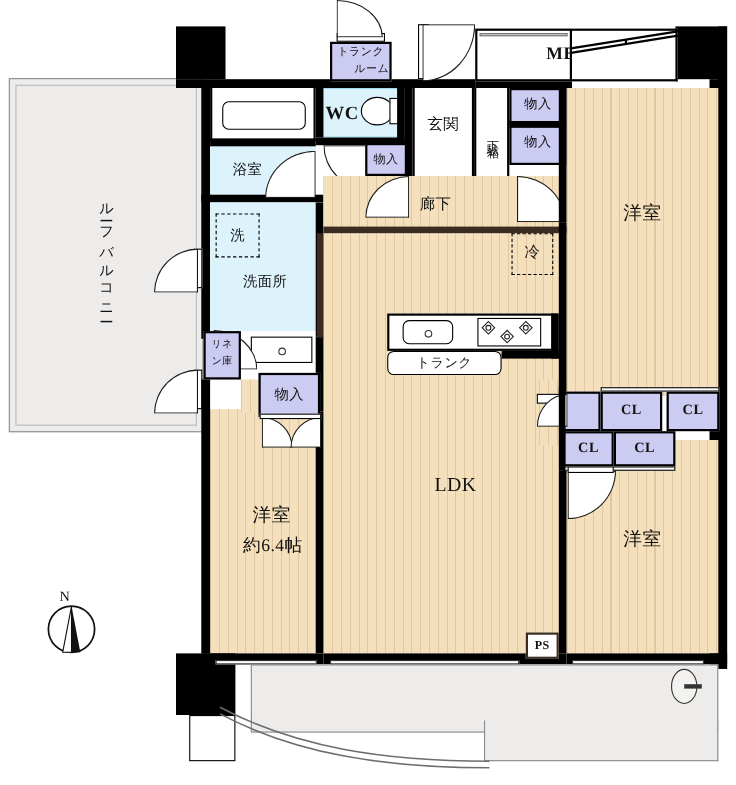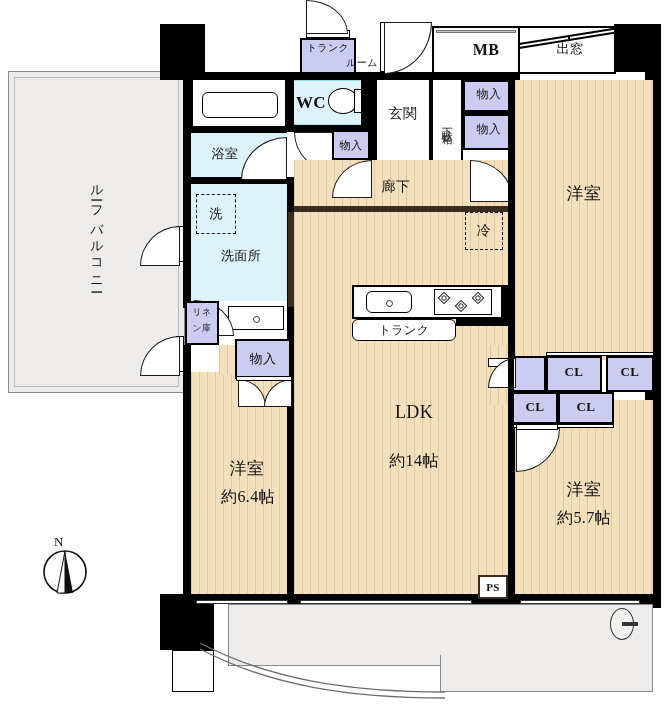--- a/index.html
+++ b/index.html
@@ -61,34 +61,33 @@
   <div class="abs wall" style="left:183px;top:80px;width:8px;height:228px;"></div>
 
   <div class="abs wall" style="left:300px;top:72px;width:132px;height:8px;"></div>
   <div class="abs wall" style="left:432px;top:72px;width:88px;height:8px;"></div>
 
   <div class="abs wall" style="left:614px;top:24px;width:47px;height:48px;"></div>
   <div class="abs wall" style="left:653px;top:24px;width:8px;height:584px;"></div>
   <div class="abs wall" style="left:645px;top:72px;width:16px;height:536px;"></div>
 
   <div class="abs white outl2" style="left:432px;top:26px;width:88px;height:48px;"></div>
-  <div class="lbl f16 b" style="left:432px;top:36px;width:108px;height:28px;">MB</div>
+  <div class="lbl f16 b" style="left:456px;top:36px;width:108px;height:28px;">MB</div>
   <div class="abs" style="left:436px;top:30px;width:80px;height:3px;background:#c9c9c9;border:1px solid #777;"></div>
 
   <div class="abs white" style="left:520px;top:26px;width:96px;height:48px;border:2px solid #000;border-left:none;"></div>
-  <div class="lbl f13" style="left:524px;top:38px;width:92px;height:22px;">出窓</div>
   <svg class="abs" style="left:519px;top:24px;width:100px;height:26px;">
     <line x1="0" y1="20" x2="100" y2="4" stroke="#000" stroke-width="2"></line>
     <line x1="0" y1="24" x2="100" y2="8" stroke="#000" stroke-width="2"></line>
     <line x1="50" y1="12" x2="50" y2="17" stroke="#000" stroke-width="2"></line>
   </svg>
 
   <div class="abs closet boxed" style="left:300px;top:38px;width:56px;height:36px;"></div>
   <div class="lbl f10" style="left:300px;top:40px;width:56px;height:16px;">トランク</div>
-  <div class="lbl f10" style="left:300px;top:55px;width:76px;height:16px;margin-left:24px;">ルーム</div>
+  <div class="lbl f10" style="left:300px;top:55px;width:76px;height:16px;">ルーム</div>
   <div class="abs white" style="left:306px;top:30px;width:44px;height:8px;border:1px solid #000;"></div>
 
   <div class="arc tr" style="left:306px;top:0px;width:40px;height:32px;"></div>
 
   <div class="abs water" style="left:293px;top:80px;width:75px;height:45px;border:1px solid #9fd8ea;"></div>
   <div class="lbl f17 b" style="left:294px;top:92px;width:34px;height:22px;">WC</div>
 
   <div class="abs white outl" style="left:328px;top:88px;width:30px;height:26px;border-radius:50%;"></div>
   <div class="abs white outl" style="left:354px;top:89px;width:10px;height:24px;"></div>
   <div class="abs wall" style="left:287px;top:80px;width:7px;height:45px;"></div>
@@ -180,22 +179,21 @@
       <circle cx="10" cy="9" r="2.2"></circle>
       <circle cx="44" cy="9" r="2.2"></circle>
       <circle cx="27" cy="17" r="2.2"></circle>
     </g>
   </svg>
   <div class="abs white outl rnd" style="left:352px;top:319px;width:104px;height:22px;"></div>
   <div class="lbl f12" style="left:352px;top:322px;width:104px;height:18px;">トランク</div>
   <div class="abs wall" style="left:456px;top:319px;width:52px;height:7px;"></div>
   <div class="abs wall" style="left:501px;top:285px;width:7px;height:41px;"></div>
 
-  <div class="lbl f18" style="left:374px;top:400px;width:80px;height:24px;">LDK</div>
-  <div class="lbl f16" style="left:368px;top:449px;width:92px;height:24px;">約14帖</div>
+  <div class="lbl f18" style="left:374px;top:428px;width:80px;height:24px;">LDK</div>
 
   <div class="lbl f17" style="left:546px;top:182px;width:76px;height:24px;">洋室</div>
   <div class="abs wall" style="left:508px;top:80px;width:7px;height:122px;"></div>
   <div class="abs wall" style="left:508px;top:202px;width:7px;height:158px;"></div>
 
   <div class="abs closet" style="left:512px;top:356px;width:34px;height:36px;border:2px solid #000;"></div>
   <div class="abs closet" style="left:546px;top:356px;width:56px;height:36px;border:2px solid #000;"></div>
   <div class="lbl f13 b" style="left:546px;top:362px;width:56px;height:20px;">CL</div>
   <div class="abs closet" style="left:606px;top:356px;width:48px;height:36px;border:2px solid #000;"></div>
   <div class="lbl f13 b" style="left:606px;top:362px;width:48px;height:20px;">CL</div>
@@ -206,21 +204,20 @@
   <div class="abs closet" style="left:558px;top:392px;width:56px;height:32px;border:2px solid #000;"></div>
   <div class="lbl f13 b" style="left:558px;top:397px;width:56px;height:20px;">CL</div>
   <div class="abs" style="left:512px;top:424px;width:102px;height:4px;background:#fff;border:1px solid #000;"></div>
 
   <div class="abs white" style="left:488px;top:358px;width:24px;height:9px;border:1px solid #000;"></div>
   <div class="arc tl" style="left:488px;top:358px;width:26px;height:28px;"></div>
   <div class="abs wall" style="left:508px;top:352px;width:6px;height:76px;"></div>
   <div class="abs wall" style="left:508px;top:428px;width:7px;height:166px;"></div>
 
   <div class="lbl f17" style="left:546px;top:478px;width:76px;height:24px;">洋室</div>
-  <div class="lbl f16" style="left:542px;top:506px;width:84px;height:24px;">約5.7帖</div>
   <div class="arc br" style="left:516px;top:428px;width:42px;height:42px;"></div>
   <div class="abs white" style="left:516px;top:424px;width:42px;height:6px;border:1px solid #000;"></div>
 
   <div class="lbl f17" style="left:210px;top:457px;width:74px;height:24px;">洋室</div>
   <div class="lbl f16" style="left:206px;top:485px;width:84px;height:24px;">約6.4帖</div>
   <div class="abs wall" style="left:183px;top:345px;width:8px;height:249px;"></div>
   <div class="abs wall" style="left:287px;top:374px;width:7px;height:220px;"></div>
 
   <div class="abs closet" style="left:235px;top:339px;width:56px;height:40px;border:2px solid #000;"></div>
   <div class="lbl f13" style="left:235px;top:348px;width:56px;height:22px;">物入</div>

